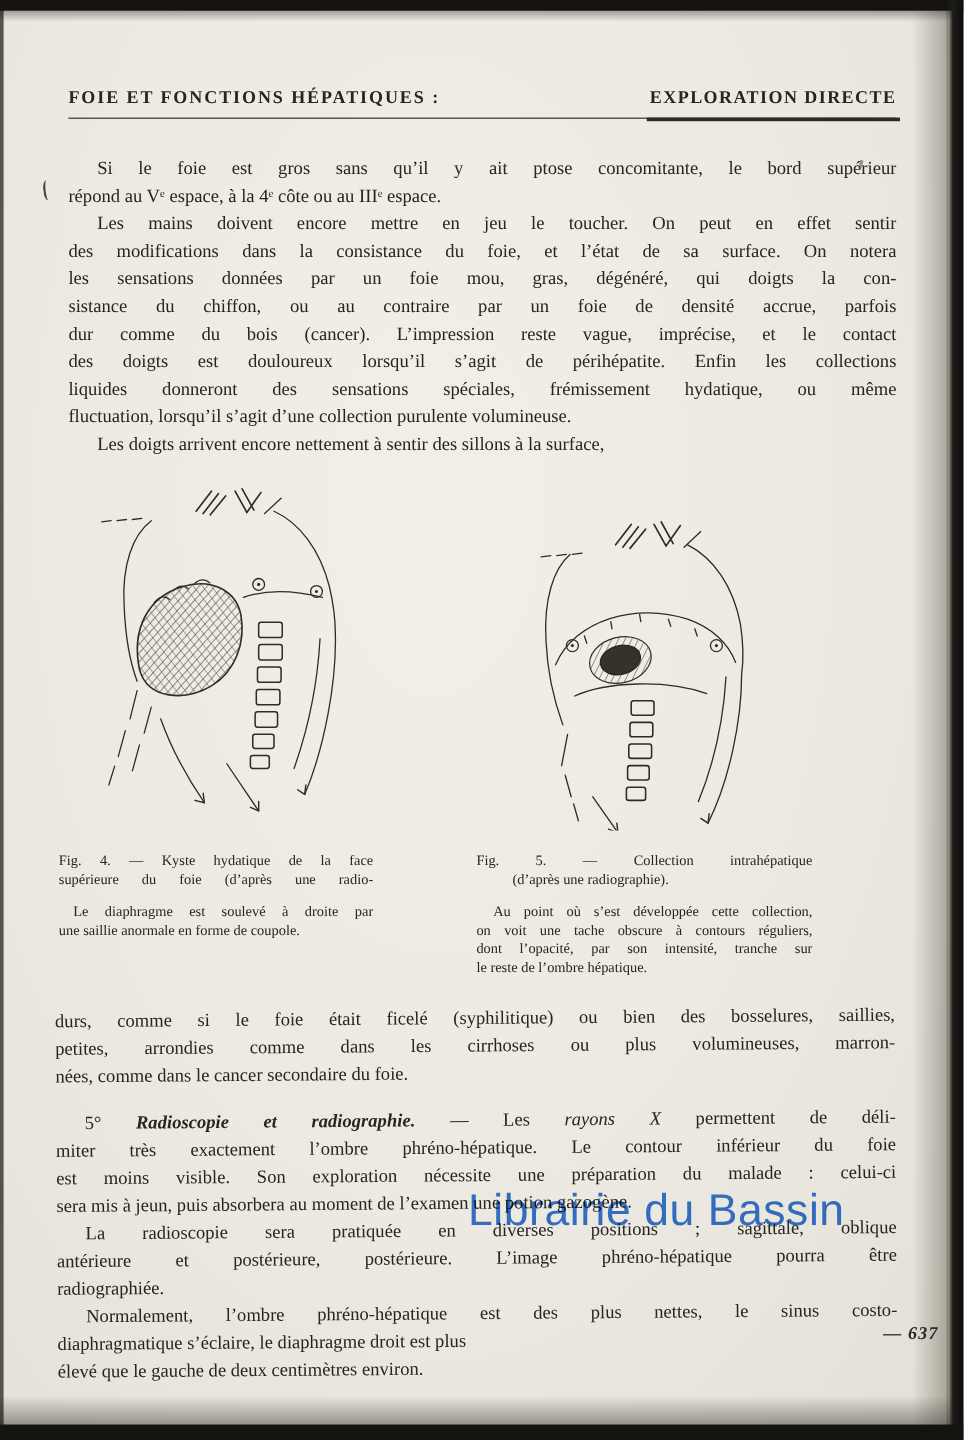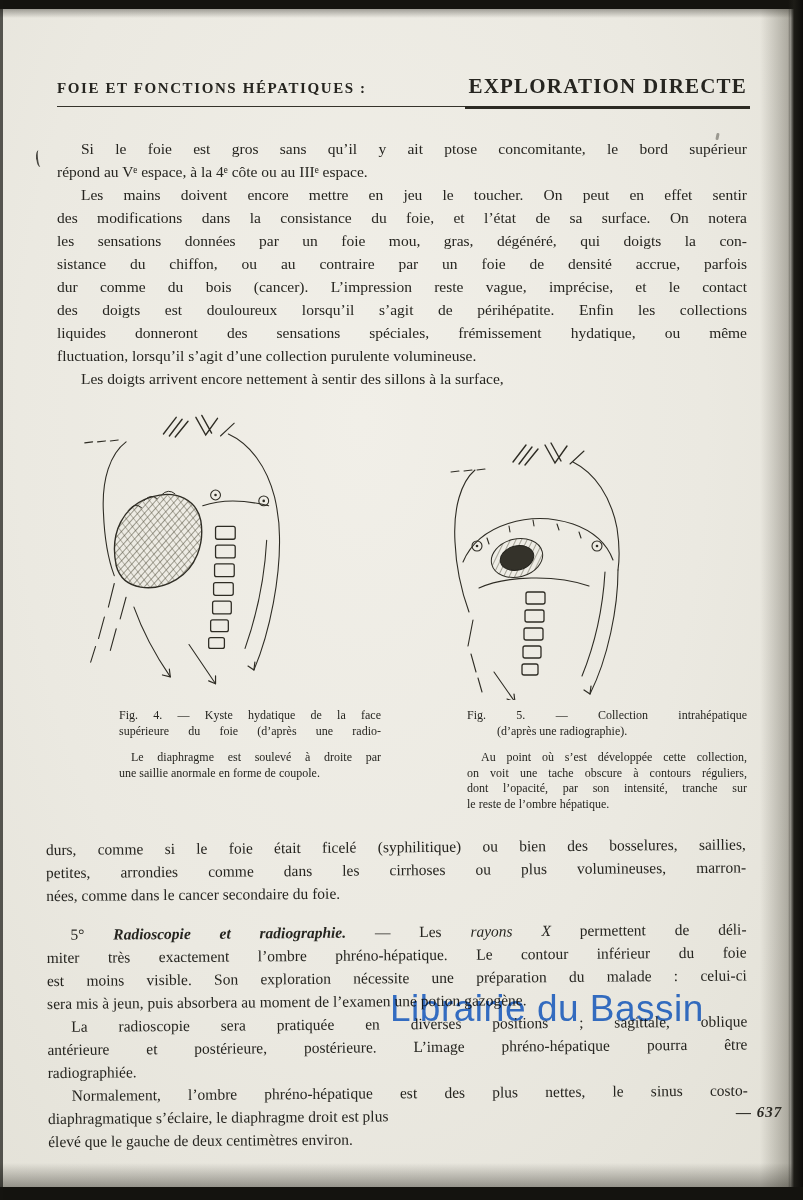--- a/index.html
+++ b/index.html
@@ -22,33 +22,33 @@
   .edge-right{position:absolute;top:0;right:0;width:15px;height:100%;background:linear-gradient(to left,#0d0c0a 0%,#1d1c17 60%,rgba(29,28,23,0) 100%);z-index:6;}
   .shadow-right{position:absolute;top:0;right:13px;width:30px;height:100%;background:linear-gradient(to left,rgba(70,66,54,.38),rgba(70,66,54,0));z-index:5;}
   .edge-bottom{position:absolute;bottom:0;left:0;width:100%;height:13px;background:#14130f;z-index:6;}
   .shadow-bottom{position:absolute;bottom:13px;left:0;width:100%;height:24px;background:linear-gradient(to top,rgba(50,48,40,.45),rgba(50,48,40,0));z-index:5;}
   .edge-left{position:absolute;top:0;left:0;width:3px;height:100%;background:rgba(22,21,17,.7);z-index:6;}
 
   .content{position:absolute;left:57px;top:74px;width:690px;z-index:1;}
 
   .header{display:flex;justify-content:space-between;align-items:baseline;border-bottom:1.5px solid #35332b;padding-bottom:7px;}
   .h-left{font-size:15px;font-weight:bold;letter-spacing:1.6px;}
-  .h-right{position:relative;font-size:21px;font-weight:bold;letter-spacing:1.2px;}
+  .h-right{position:relative;font-size:15px;font-weight:bold;letter-spacing:1.2px;}
   .h-right::after{content:"";position:absolute;left:-3px;right:-3px;bottom:-10px;height:2.6px;background:#2c2a23;}
 
   .body-text{margin-top:30px;font-size:15.5px;}
   .ln{height:23px;line-height:23px;overflow:hidden;}
   .just{text-align:justify;text-align-last:justify;}
 
   .figrow{position:relative;height:292px;margin-top:20px;}
   .fig-svg{position:absolute;}
   .f4{left:14px;top:0;}
   .f5{left:364px;top:30px;}
 
-  .cap-row{display:flex;margin-top:6px;font-size:12px;justify-content:flex-end;}
+  .cap-row{display:flex;margin-top:16px;font-size:12px;}
   .cap-row .ln{height:15.5px;line-height:15.5px;}
   .cap-left{width:262px;margin-left:-8px;}
   .cap-right{width:280px;margin-left:86px;}
   .note{margin-top:11px;}
 
   .lower{transform:rotate(-0.45deg);transform-origin:0 50%;margin-left:-10px;width:700px;margin-top:26px;}
   .mt16{margin-top:16px;}
 
   .watermark{
     position:absolute;left:390px;top:988px;z-index:3;white-space:nowrap;

